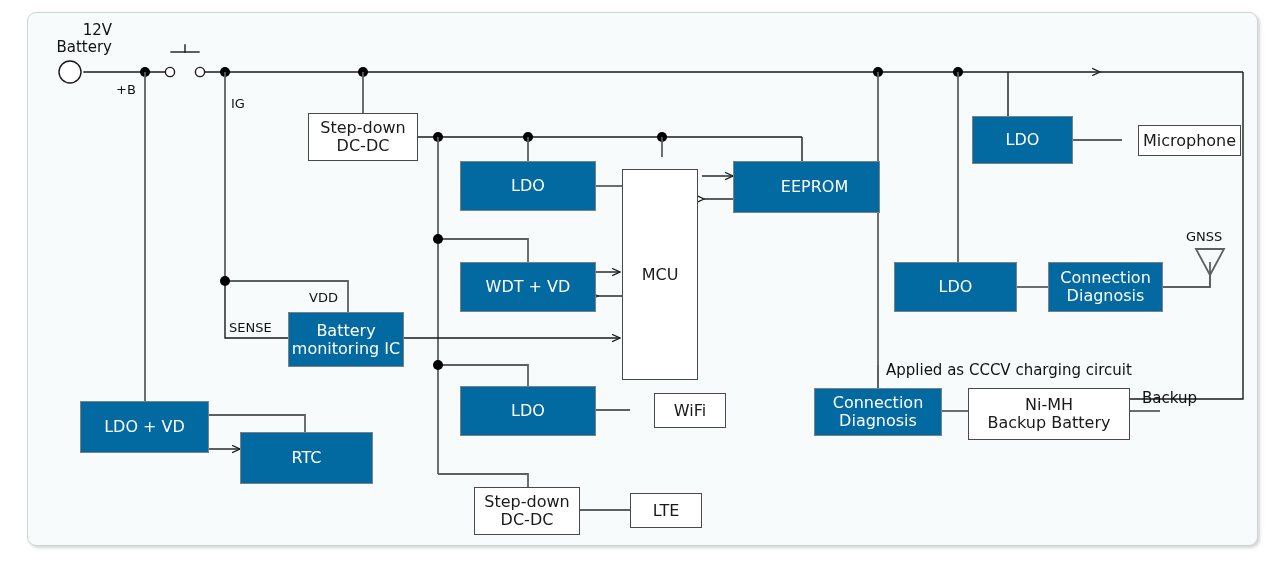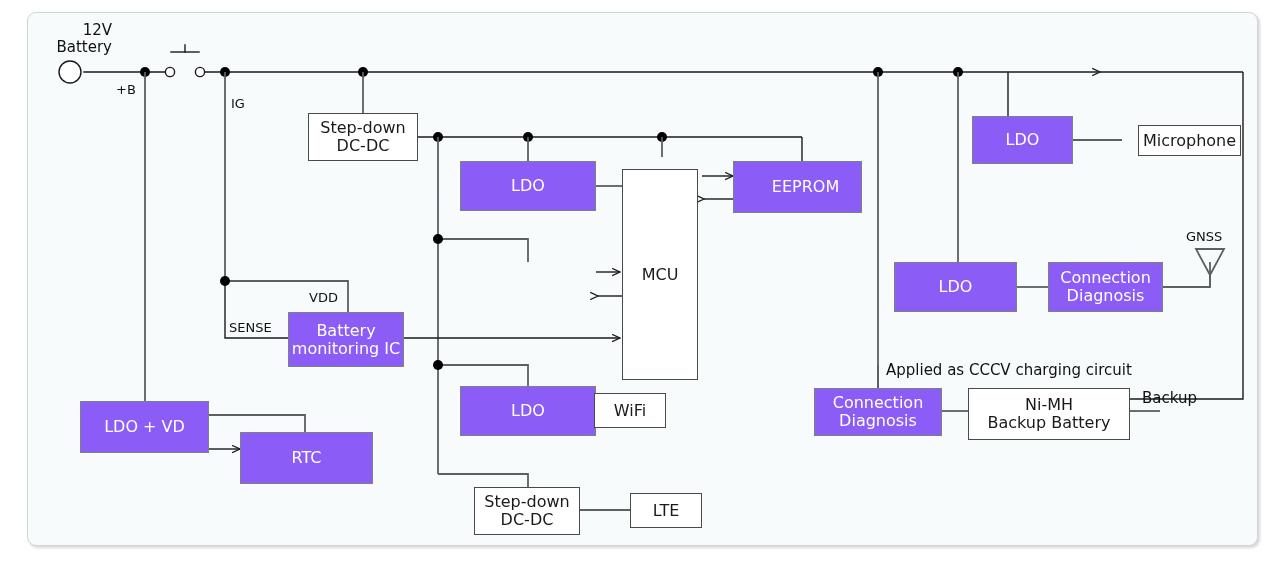--- a/index.html
+++ b/index.html
@@ -4,21 +4,21 @@
 <style>
   html,body{margin:0;padding:0;background:#ffffff;}
   body{width:1278px;height:561px;font-family:"DejaVu Sans","Liberation Sans",sans-serif;overflow:hidden;}
   #root{position:relative;width:1278px;height:561px;}
   #frame{position:absolute;left:27px;top:12px;width:1231px;height:534px;
          background:#f7fbfb;border:1px solid #cfd6d6;border-radius:9px;
          box-shadow:2px 2px 3px rgba(0,0,0,0.16);box-sizing:border-box;}
   .svgwrap{position:absolute;left:0;top:0;width:1278px;height:561px;}
   .blk{position:absolute;box-sizing:border-box;display:flex;align-items:center;
        justify-content:center;text-align:center;line-height:1.12;}
-  .blue{background:#8b5cf6;border:1px solid #7a8286;color:#ffffff;font-size:16px;}
+  .blue{background:#0369a1;border:1px solid #7a8286;color:#ffffff;font-size:16px;}
   .white{background:#ffffff;border:1px solid #4a4a4a;color:#1a1a1a;font-size:16px;}
   .lbl{position:absolute;color:#111111;font-size:13px;white-space:nowrap;}
   .lbl.big{font-size:15px;}
   .ttl{position:absolute;color:#111;font-size:15px;text-align:right;line-height:1.15;}
 </style>
 </head>
 <body>
 
 <div id="root">
 
@@ -166,47 +166,50 @@
 
   <div class="blk white" style="left:308px;top:113px;width:110px;height:48px;">
     <span style="white-space:pre-line;">Step-down
 DC-DC</span>
   </div>
 
   <div class="blk blue" style="left:460px;top:161px;width:136px;height:50px;">
     <span style="white-space:pre-line;">LDO</span>
   </div>
 
+  <div class="blk blue" style="left:460px;top:262px;width:136px;height:50px;">
+    <span style="white-space:pre-line;">WDT + VD</span>
+  </div>
 
   <div class="blk white" style="left:622px;top:157px;width:76px;height:211px;margin-top:12px;">
     <span style="white-space:pre-line;">MCU</span>
   </div>
 
-  <div class="blk blue" style="left:733px;top:161px;width:129px;height:52px;padding-left:16px;">
+  <div class="blk blue" style="left:733px;top:161px;width:147px;height:52px;padding-left:16px;">
     <span style="white-space:pre-line;">EEPROM</span>
   </div>
 
   <div class="blk blue" style="left:288px;top:312px;width:116px;height:55px;">
     <span style="white-space:pre-line;">Battery
 monitoring IC</span>
   </div>
 
   <div class="blk blue" style="left:80px;top:401px;width:129px;height:52px;">
     <span style="white-space:pre-line;">LDO + VD</span>
   </div>
 
   <div class="blk blue" style="left:240px;top:432px;width:133px;height:52px;text-align:right;">
     <span style="white-space:pre-line;">RTC</span>
   </div>
 
   <div class="blk blue" style="left:460px;top:386px;width:136px;height:50px;">
     <span style="white-space:pre-line;">LDO</span>
   </div>
 
-  <div class="blk white" style="left:594px;top:393px;width:72px;height:35px;">
+  <div class="blk white" style="left:654px;top:393px;width:72px;height:35px;">
     <span style="white-space:pre-line;">WiFi</span>
   </div>
 
   <div class="blk white" style="left:474px;top:487px;width:106px;height:48px;">
     <span style="white-space:pre-line;">Step-down
 DC-DC</span>
   </div>
 
   <div class="blk white" style="left:630px;top:493px;width:72px;height:35px;">
     <span style="white-space:pre-line;">LTE</span>

